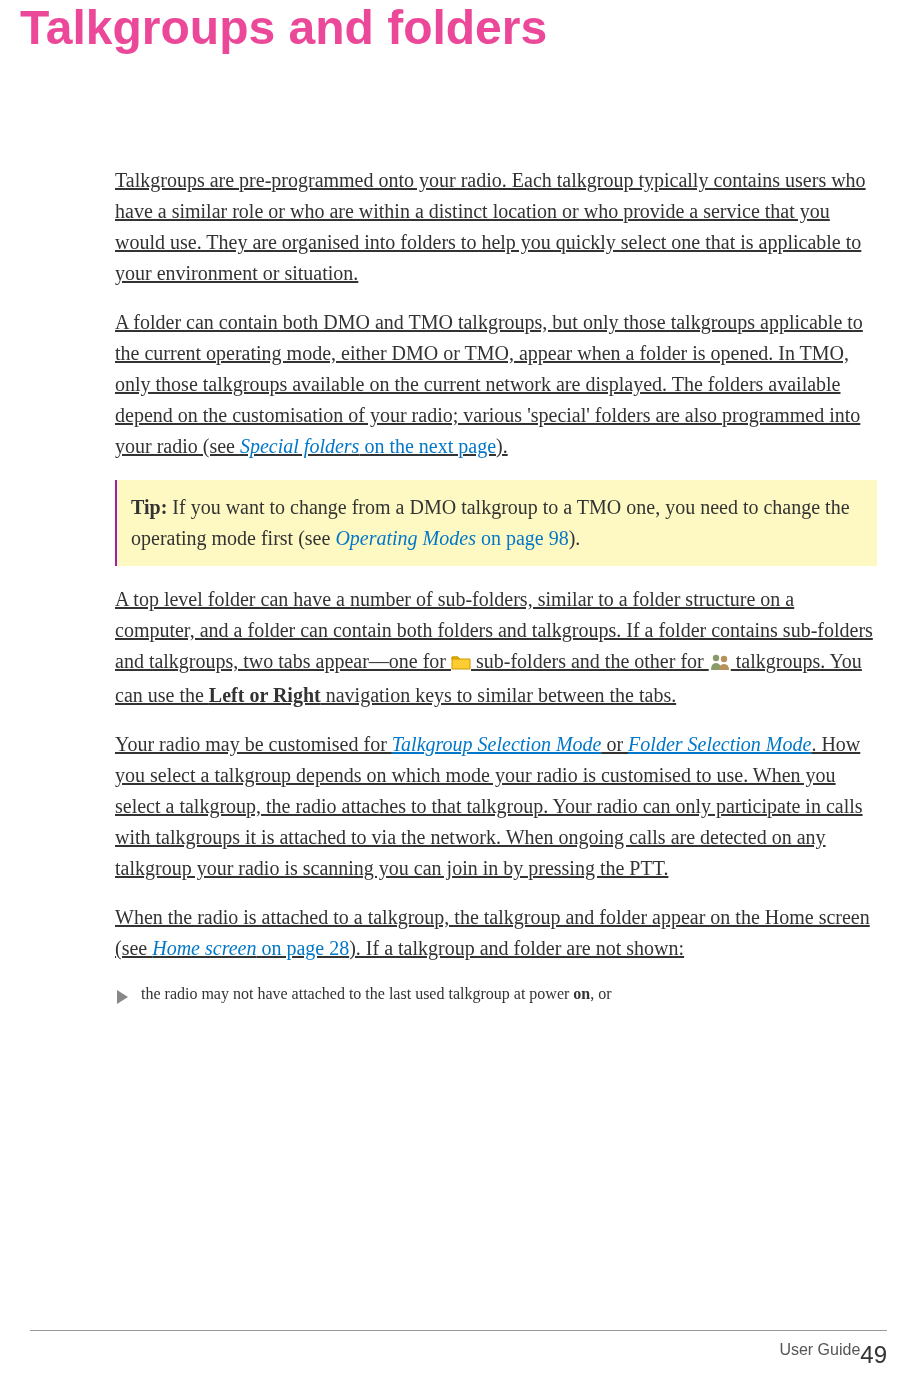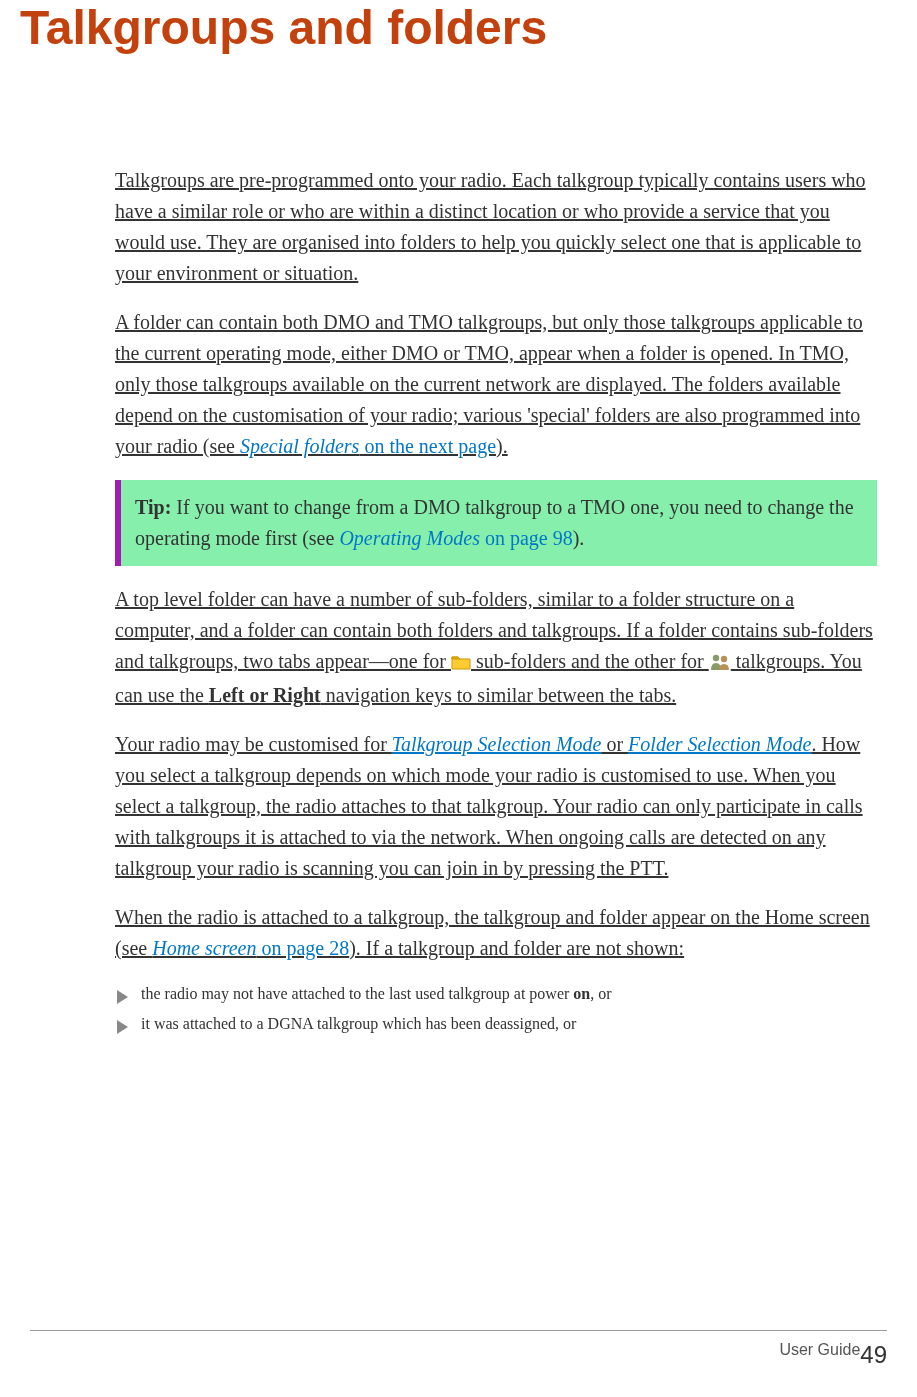--- a/index.html
+++ b/index.html
@@ -11,21 +11,21 @@
       color: #333;
       position: relative;
     }
     .page {
       padding: 0 40px 0 40px;
     }
     .title {
       font-family: Verdana, Geneva, sans-serif;
       font-size: 48px;
       font-weight: bold;
-      color: #c2410c;
+      color: #ec4899;
       margin-bottom: 110px;
       margin-left: -20px;
     }
     .content {
       margin-left: 75px;
       font-size: 20px;
       line-height: 1.55;
       color: #333;
     }
     .content p { margin-bottom: 18px; text-decoration: underline; }
@@ -35,22 +35,22 @@
     }
     .link-plain {
       color: #0077c8;
     }
     .link-underline {
       color: #0077c8;
       font-style: italic;
       text-decoration: underline;
     }
     .tip-box {
-      background: #86efac;
-      border-left: 6px solid #a21caf;
+      background: #fef9c3;
+      border-left: 2px solid #a21caf;
       padding: 12px 14px;
       margin-bottom: 18px;
       font-size: 20px;
       line-height: 1.55;
     }
     .tip-label { font-weight: bold; }
     .bold { font-weight: bold; }
     .folder-icon {
       display: inline-block;
       vertical-align: -2px;
@@ -130,21 +130,20 @@
     </p>
 
     <p>
       <span>When the radio is attached to a talkgroup, the talkgroup and folder appear on the Home screen (see </span><span class="link-italic">Home screen</span><span class="link-plain"> on page 28</span><span>). If a talkgroup and folder are not shown:</span>
     </p>
 
     <ul class="list">
       <li>
         <span>the radio may not have attached to the last used talkgroup at power </span><span class="bold">on</span><span>, or</span>
       </li>
-      <li>it was attached to a DGNA talkgroup which has been deassigned, or</li>
     </ul>
 
   </div>
 </div>
 
 <div class="footer">
   <span>User Guide</span>
   <span class="page-num">49</span>
 </div>
 

